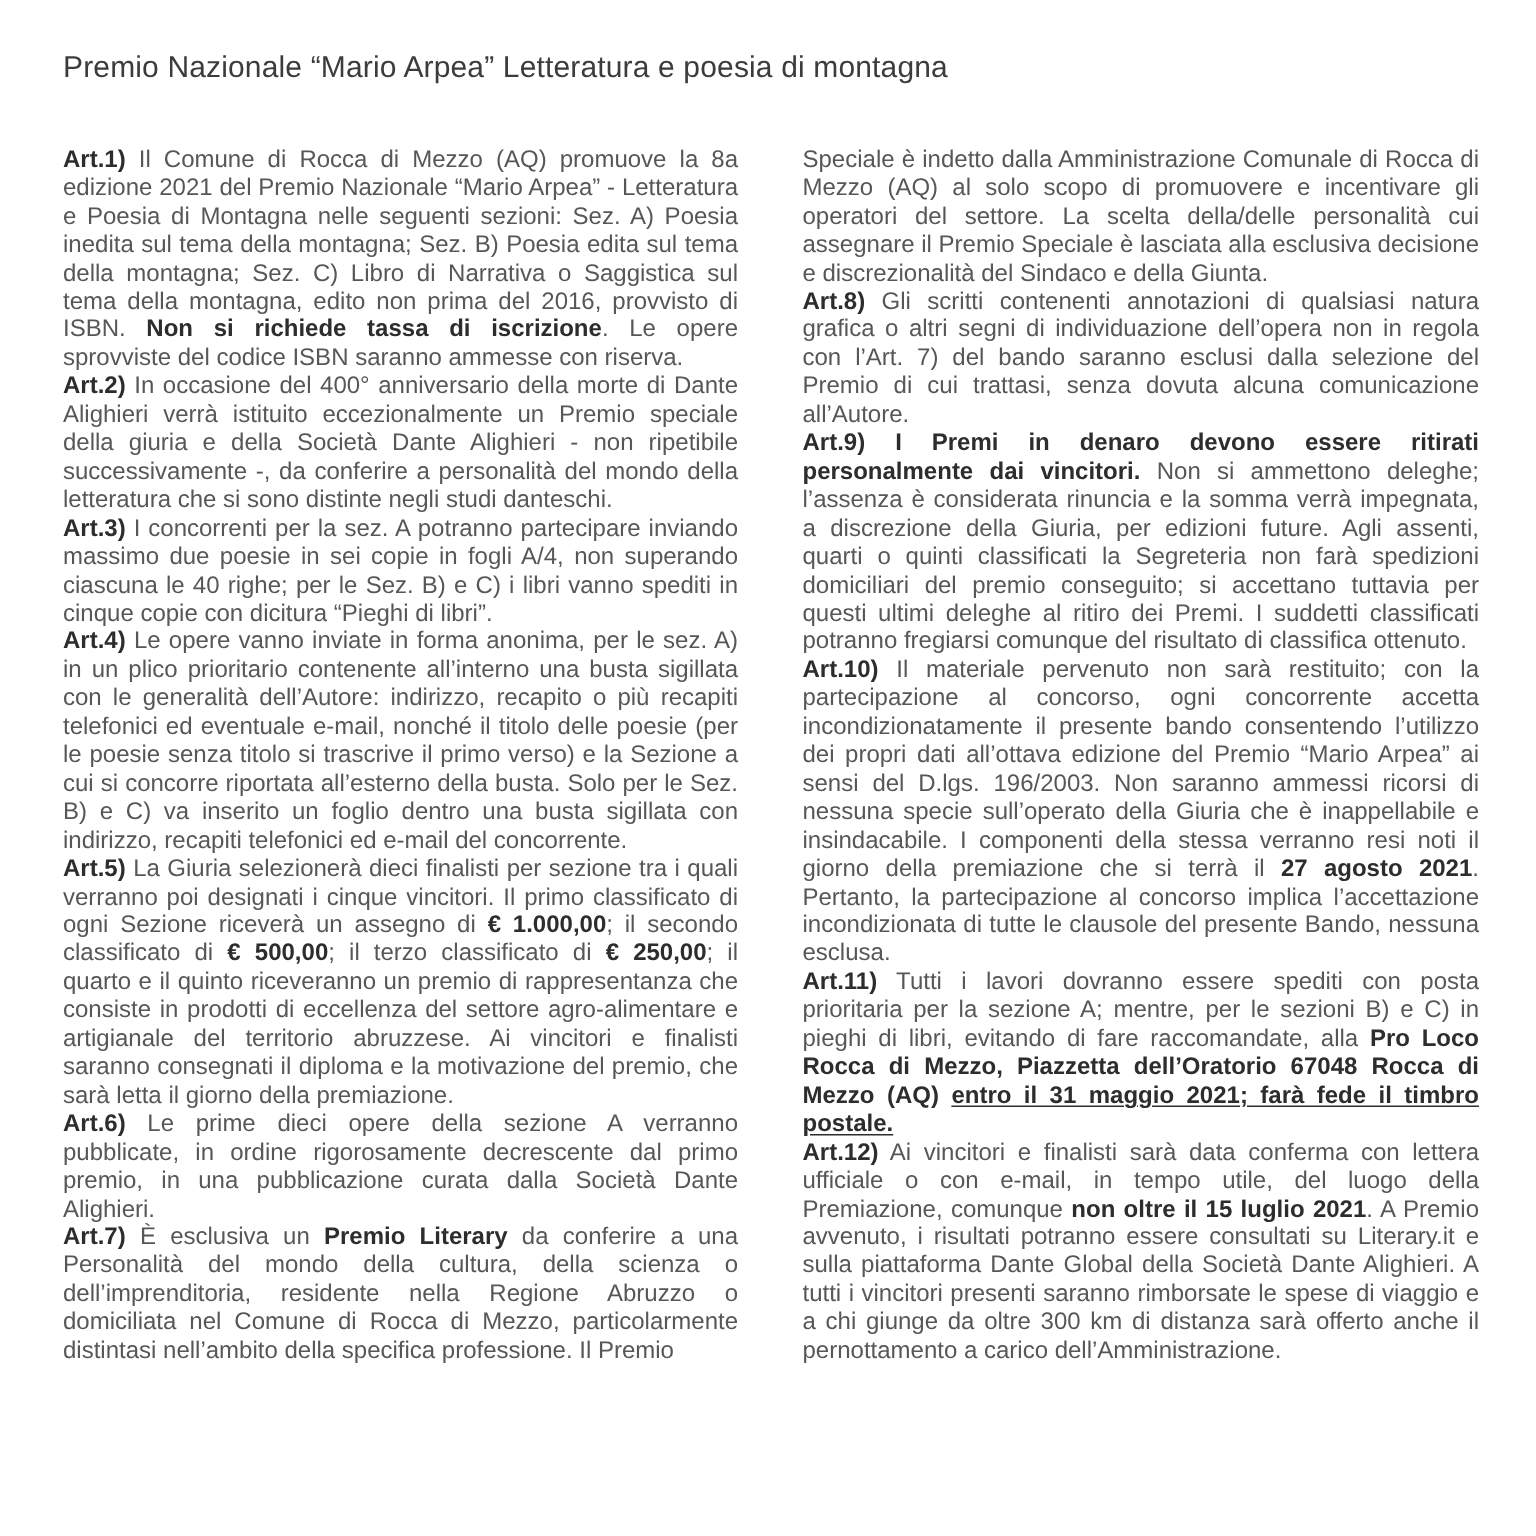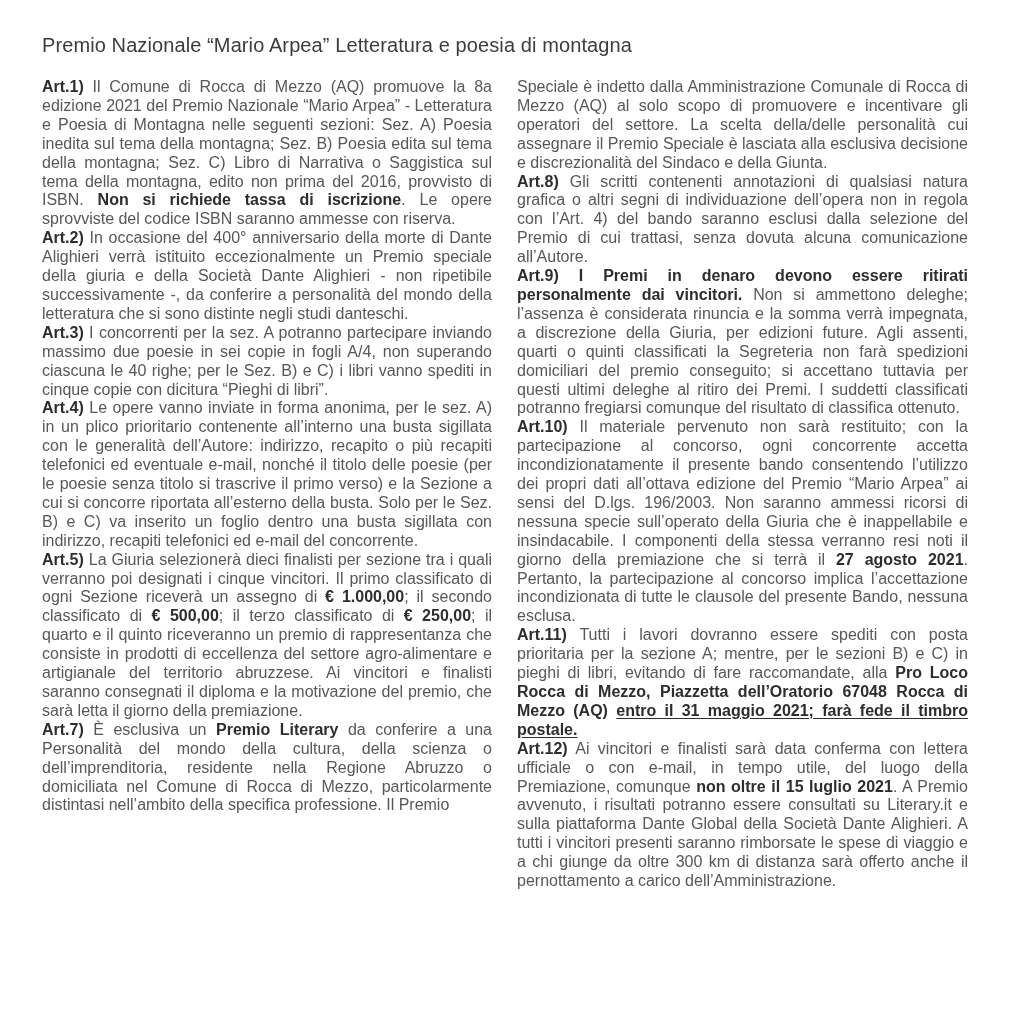--- a/index.html
+++ b/index.html
@@ -21,24 +21,24 @@
     background: #ffffff;
   }
   .doc-header {
     color: #3c3c3c;
     font-size: 20px;
     line-height: 26px;
     font-weight: 400;
     letter-spacing: 0.1px;
   }
   .columns {
-    margin-top: 20px;
+    margin-top: 40px;
     display: grid;
     grid-template-columns: 450px 451px;
-    column-gap: 25px;
+    column-gap: 43px;
   }
   .column {
     text-align: justify;
     font-size: 16px;
     line-height: 18.9px;
     color: #575757;
     hyphens: none;
   }
   p.article {
     margin: 0;
@@ -60,24 +60,25 @@
   <div class="doc-header">
     <div>Premio Nazionale “Mario Arpea” Letteratura e poesia di montagna</div>
   </div>
   <div class="columns">
     <div class="column">
         <p class="article"><span class="seg-b">Art.1)</span><span> Il Comune di Rocca di Mezzo (AQ) promuove la 8a edizione 2021 del Premio Nazionale “Mario Arpea” - Letteratura e Poesia di Montagna nelle seguenti sezioni: Sez. A) Poesia inedita sul tema della montagna; Sez. B) Poesia edita sul tema della montagna; Sez. C) Libro di Narrativa o Saggistica sul tema della montagna, edito non prima del 2016, provvisto di ISBN. </span><span class="seg-b">Non si richiede tassa di iscrizione</span><span>. Le opere sprovviste del codice ISBN saranno ammesse con riserva.</span></p>
         <p class="article"><span class="seg-b">Art.2)</span><span> In occasione del 400° anniversario della morte di Dante Alighieri verrà istituito eccezionalmente un Premio speciale della giuria e della Società Dante Alighieri - non ripetibile successivamente -, da conferire a personalità del mondo della letteratura che si sono distinte negli studi danteschi.</span></p>
         <p class="article"><span class="seg-b">Art.3)</span><span> I concorrenti per la sez. A potranno partecipare inviando massimo due poesie in sei copie in fogli A/4, non superando ciascuna le 40 righe; per le Sez. B) e C) i libri vanno spediti in cinque copie con dicitura “Pieghi di libri”.</span></p>
         <p class="article"><span class="seg-b">Art.4)</span><span> Le opere vanno inviate in forma anonima, per le sez. A) in un plico prioritario contenente all’interno una busta sigillata con le generalità dell’Autore: indirizzo, recapito o più recapiti telefonici ed eventuale e-mail, nonché il titolo delle poesie (per le poesie senza titolo si trascrive il primo verso) e la Sezione a cui si concorre riportata all’esterno della busta. Solo per le Sez. B) e C) va inserito un foglio dentro una busta sigillata con indirizzo, recapiti telefonici ed e-mail del concorrente.</span></p>
         <p class="article"><span class="seg-b">Art.5)</span><span> La Giuria selezionerà dieci finalisti per sezione tra i quali verranno poi designati i cinque vincitori. Il primo classificato di ogni Sezione riceverà un assegno di </span><span class="seg-b">€ 1.000,00</span><span>; il secondo classificato di </span><span class="seg-b">€ 500,00</span><span>; il terzo classificato di </span><span class="seg-b">€ 250,00</span><span>; il quarto e il quinto riceveranno un premio di rappresentanza che consiste in prodotti di eccellenza del settore agro-alimentare e artigianale del territorio abruzzese. Ai vincitori e finalisti saranno consegnati il diploma e la motivazione del premio, che sarà letta il giorno della premiazione.</span></p>
+        <p class="article"><span class="seg-b">Art.6)</span><span> Le prime dieci opere della sezione A verranno pubblicate, in ordine rigorosamente decrescente dal primo premio, in una pubblicazione curata dalla Società Dante Alighieri.</span></p>
         <p class="article"><span class="seg-b">Art.7)</span><span> È esclusiva un </span><span class="seg-b">Premio Literary</span><span> da conferire a una Personalità del mondo della cultura, della scienza o dell’imprenditoria, residente nella Regione Abruzzo o domiciliata nel Comune di Rocca di Mezzo, particolarmente distintasi nell’ambito della specifica professione. Il Premio</span></p>
       </div>
     <div class="column">
         <p class="article"><span>Speciale è indetto dalla Amministrazione Comunale di Rocca di Mezzo (AQ) al solo scopo di promuovere e incentivare gli operatori del settore. La scelta della/delle personalità cui assegnare il Premio Speciale è lasciata alla esclusiva decisione e discrezionalità del Sindaco e della Giunta.</span></p>
-        <p class="article"><span class="seg-b">Art.8)</span><span> Gli scritti contenenti annotazioni di qualsiasi natura grafica o altri segni di individuazione dell’opera non in regola con l’Art. 4) del bando saranno esclusi dalla selezione del Premio di cui trattasi, senza dovuta alcuna comunicazione all’Autore.</span></p>
+        <p class="article"><span class="seg-b">Art.8)</span><span> Gli scritti contenenti annotazioni di qualsiasi natura grafica o altri segni di individuazione dell’opera non in regola con l’Art. 7) del bando saranno esclusi dalla selezione del Premio di cui trattasi, senza dovuta alcuna comunicazione all’Autore.</span></p>
         <p class="article"><span class="seg-b">Art.9) I Premi in denaro devono essere ritirati personalmente dai vincitori.</span><span> Non si ammettono deleghe; l’assenza è considerata rinuncia e la somma verrà impegnata, a discrezione della Giuria, per edizioni future. Agli assenti, quarti o quinti classificati la Segreteria non farà spedizioni domiciliari del premio conseguito; si accettano tuttavia per questi ultimi deleghe al ritiro dei Premi. I suddetti classificati potranno fregiarsi comunque del risultato di classifica ottenuto.</span></p>
         <p class="article"><span class="seg-b">Art.10)</span><span> Il materiale pervenuto non sarà restituito; con la partecipazione al concorso, ogni concorrente accetta incondizionatamente il presente bando consentendo l’utilizzo dei propri dati all’ottava edizione del Premio “Mario Arpea” ai sensi del D.lgs. 196/2003. Non saranno ammessi ricorsi di nessuna specie sull’operato della Giuria che è inappellabile e insindacabile. I componenti della stessa verranno resi noti il giorno della premiazione che si terrà il </span><span class="seg-b">27 agosto 2021</span><span>. Pertanto, la partecipazione al concorso implica l’accettazione incondizionata di tutte le clausole del presente Bando, nessuna esclusa.</span></p>
         <p class="article"><span class="seg-b">Art.11)</span><span> Tutti i lavori dovranno essere spediti con posta prioritaria per la sezione A; mentre, per le sezioni B) e C) in pieghi di libri, evitando di fare raccomandate, alla </span><span class="seg-b">Pro Loco Rocca di Mezzo, Piazzetta dell’Oratorio 67048 Rocca di Mezzo (AQ) </span><span class="seg-b seg-u">entro il 31 maggio 2021; farà fede il timbro postale.</span></p>
         <p class="article"><span class="seg-b">Art.12)</span><span> Ai vincitori e finalisti sarà data conferma con lettera ufficiale o con e-mail, in tempo utile, del luogo della Premiazione, comunque </span><span class="seg-b">non oltre il 15 luglio 2021</span><span>. A Premio avvenuto, i risultati potranno essere consultati su Literary.it e sulla piattaforma Dante Global della Società Dante Alighieri. A tutti i vincitori presenti saranno rimborsate le spese di viaggio e a chi giunge da oltre 300 km di distanza sarà offerto anche il pernottamento a carico dell’Amministrazione.</span></p>
       </div>
   </div>
 </div>
 
 </body></html>

